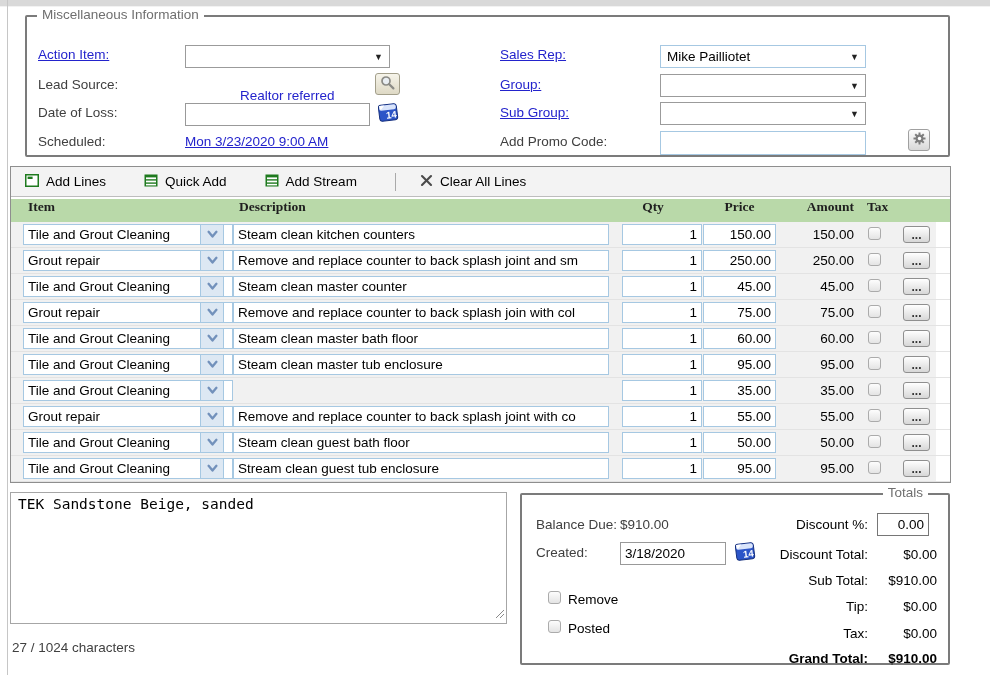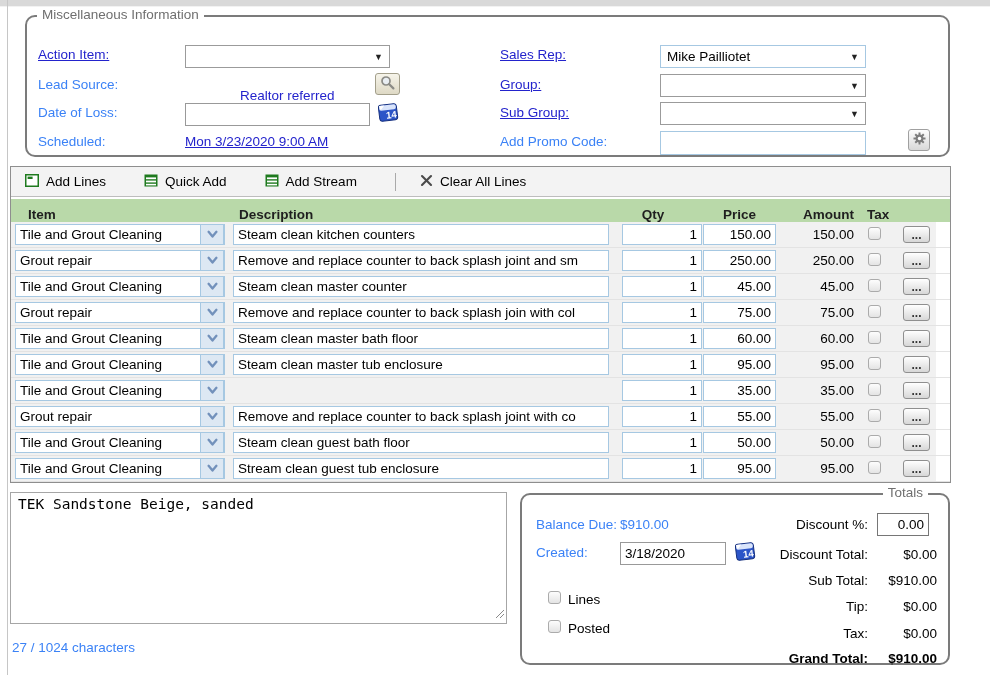--- a/index.html
+++ b/index.html
@@ -5,24 +5,24 @@
   * { margin:0; padding:0; box-sizing:border-box; }
   html,body { width:990px; height:675px; background:#fff; font-family:"Liberation Sans",sans-serif; font-size:13.5px; color:#000; overflow:hidden; }
   .abs { position:absolute; }
   .page { position:relative; width:990px; height:675px; background:#fff; }
 
   
   .top-strip { left:0; top:0; width:990px; height:7px; background:#d9d9d9; border-bottom:1px solid #f2f2f2; }
   .left-line { left:7px; top:0; width:1px; height:675px; background:#c6c6c6; }
 
   
-  .fs { border:2px solid #7b7b7b; border-radius:10px; background:#fff; }
+  .fs { border:2px solid #7b7b7b; border-radius:2px; background:#fff; }
   .fs-legend { position:absolute; top:-10px; background:#fff; padding:0 5px; color:#6f6f6f; font-size:13.5px; white-space:nowrap; }
 
-  .lbl { white-space:nowrap; color:#3b82f6; }
+  .lbl { white-space:nowrap; color:#404040; }
   .lnk { color:#2323cc; text-decoration:underline; cursor:pointer; white-space:nowrap; }
   .val-blue { color:#2323cc; white-space:nowrap; }
 
   .sel { height:23px; background:#fff; border:1px solid #9b9b9b; cursor:pointer; }
   .sel .sel-text { position:absolute; left:6px; top:3px; white-space:nowrap; }
   .caret::after { content:"▼"; position:absolute; right:6px; top:6px; font-size:9px; color:#222; }
   .sel.blue { border-color:#a6c8e2; }
 
   .inp { border:1px solid #999; height:23px; font:13.5px "Liberation Sans",sans-serif; padding:0 4px; background:#fff; }
   .inp.blue { border-color:#a6c8e2; }
@@ -30,25 +30,25 @@
 
   .icon-btn { display:inline-flex; align-items:center; justify-content:center; border:1px solid #a0a0a0; border-radius:3px; background:linear-gradient(#fdfdfd,#d8d8d8); cursor:pointer; }
   .search-btn { width:25px; height:22px; border-color:#a39f8b; background:linear-gradient(#f6f4ea,#ded9c5); }
 
   
   .grid-box { left:10px; top:166px; width:941px; border:1px solid #8e8e8e; background:#fff; }
   .toolbar { height:30px; background:#f3f3f3; border-bottom:1px solid #bdbdbd; display:flex; align-items:center; padding-left:14px; }
   .tb-btn { display:inline-flex; align-items:center; gap:7px; cursor:pointer; margin-right:38px; }
   .tb-sep { width:1px; height:18px; background:#a9a9a9; margin:0 24px 0 0; }
   .thead { position:relative; height:25px; background:#b9d9a9; border-top:2px solid #fff; font-weight:bold; color:#1f1f1f; }
-  .thead span { position:absolute; top:8px; }
+  .thead span { position:absolute; top:0;font-family:Liberation Serif, serif; }
   .tbody { position:relative; }
   .trow { position:relative; height:26px; background:linear-gradient(to right,#f1f1f1 0 925px,#ffffff 925px); border-bottom:1px solid #e3e3e3; }
   .trow .inp { position:absolute; top:2px; height:21px; }
-  .item-inp  { left:4px;  width:210px; }
+  .item-inp  { left:12px;  width:210px; }
   .combo-arrow { position:absolute; left:189px; top:2px; width:24px; height:21px; background:#dde8f3; border:1px solid #a6c8e2; display:flex; align-items:center; justify-content:center; cursor:pointer; }
   .desc-inp  { left:222px; width:376px; }
   .qty-inp   { left:611px; width:80px; }
   .price-inp { left:692px; width:73px; }
   .amount { position:absolute; left:755px; top:5px; width:88px; text-align:right; }
   .checkbox { position:absolute; width:13px; height:13px; border:1px solid #ababab; border-radius:3px; background:linear-gradient(#fdfdfd,#e4e4e4); cursor:pointer; }
   .trow .checkbox { left:857px; top:5px; }
   .dots-btn { position:absolute; left:892px; top:4px; width:27px; height:17px; border:1px solid #8f8f8f; border-radius:3px; background:linear-gradient(#ffffff,#d7d7d7); font:bold 12px "Liberation Sans",sans-serif; color:#333; line-height:8px; cursor:pointer; }
 
   
@@ -351,21 +351,21 @@
     <span class="abs" style="left:212px; top:45px; cursor:pointer;">
       <svg width="22" height="22" viewBox="0 0 22 22" style="transform:rotate(-7deg);">
         <rect x="2" y="3.5" width="18" height="16" rx="2.5" fill="#2c55c8" stroke="#16307e"></rect>
         <rect x="2.6" y="4" width="16.8" height="5" rx="2" fill="#d9e4fb"></rect>
         <path d="M2.6 4 L8 4 L4 8.5 Z" fill="#ffffff"></path>
         <text x="14" y="17.5" font-family="Liberation Sans" font-size="9.5" font-weight="bold" fill="#ffffff" text-anchor="middle">14</text>
       </svg>
     </span>
 
     <span class="abs checkbox" style="left:26px; top:96px;"></span>
-    <span class="cb-label" style="left:46px; top:97px;">Lines</span>
+    <span class="cb-label" style="left:46px; top:97px;">Remove</span>
     <span class="abs checkbox" style="left:26px; top:125px;"></span>
     <span class="cb-label" style="left:46px; top:126px;">Posted</span>
 
     <span class="t-lbl" style="top:22px;">Discount %:</span>
     <input class="abs inp num" style="left: 355px; top: 18px; width: 52px; border-color: rgb(118, 118, 118);" value="0.00">
 
     <span class="t-lbl" style="top:52px;">Discount Total:</span>
     <span class="t-val" style="top:52px;">$0.00</span>
 
     <span class="t-lbl" style="top:78px;">Sub Total:</span>

